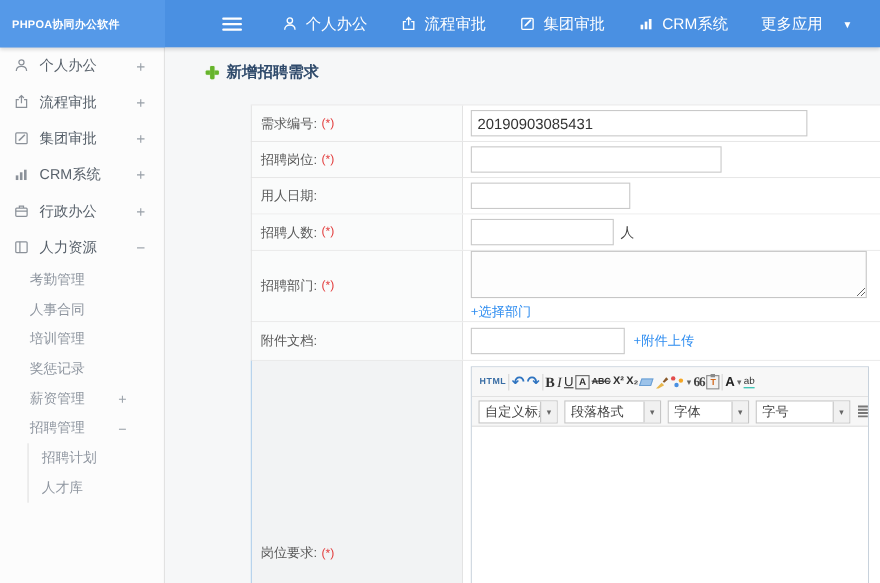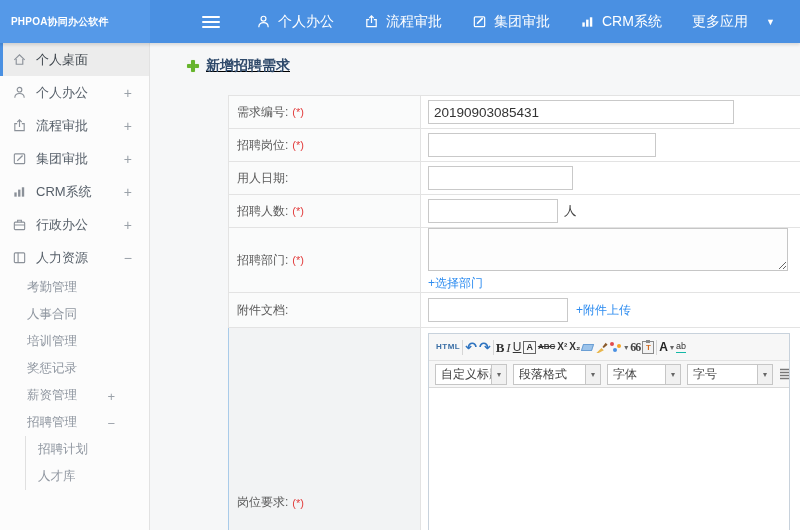--- a/index.html
+++ b/index.html
@@ -33,21 +33,21 @@
   .ssub { height:27px; display:flex; align-items:center; padding-left:27px; font-size:12.5px;
     color:#8f96a0; position:relative; cursor:pointer; }
   .ssub .expand { position:absolute; right:34px; top:50%; transform:translateY(-50%);
     color:#9aa1a9; font-size:13px; }
   .ssgroup { margin-left:25px; border-left:1px solid #e0e0e0; }
   .sss { height:27px; display:flex; align-items:center; padding-left:12px; font-size:12.5px;
     color:#8f96a0; cursor:pointer; }
 
   
   .main { flex:1; background:#f6f7f8; position:relative; overflow:hidden; }
-  .ptitle { display:flex; align-items:center; gap:7px; margin:13px 0 0 37px; height:20px;text-decoration:underline; }
+  .ptitle { display:flex; align-items:center; gap:7px; margin:13px 0 0 37px; height:20px; }
   .ptitle .txt { font-size:14px; font-weight:bold; color:#2f4a6b; }
   .plus { position:relative; width:12px; height:12px; }
   .plus::before, .plus::after { content:""; position:absolute; background:#66b42c;
     border-radius:1px; box-shadow:0 0 1px #bfe6a0; }
   .plus::before { left:0; top:4px; width:12px; height:4px; }
   .plus::after  { left:4px; top:0; width:4px; height:12px; }
 
   
   .ftable { margin:19px 0 0 78px; width:640px; border-top:1px solid #e3e3e3; background:#fff; }
   .frow { display:flex; border-bottom:1px solid #e3e3e3; border-left:1px solid #e3e3e3; }
@@ -159,28 +159,20 @@
       <span>更多应用</span>
     </span>
     <span class="tcaret">▼</span>
   </div>
 </div>
 
 <div class="layout">
 
   <div class="sidebar">
 
-    <div class="sitem active">
-      <svg width="15" height="15" viewBox="0 0 16 16" fill="none" stroke="#8b9199" stroke-width="1.2">
-        <path d="M2.5 8.5 8 3l5.5 5.5"></path>
-          <path d="M4.5 7.5V13h7V7.5"></path>
-      </svg>
-      <span>个人桌面</span>
-      <span class="expand"></span>
-    </div>
 
     <div class="sitem">
       <svg width="15" height="15" viewBox="0 0 16 16" fill="none" stroke="#8b9199" stroke-width="1.2">
         <circle cx="8" cy="5" r="2.5"></circle>
           <path d="M3 13.5c0-3 2.2-4.5 5-4.5s5 1.5 5 4.5"></path>
       </svg>
       <span>个人办公</span>
       <span class="expand">+</span>
     </div>
 

